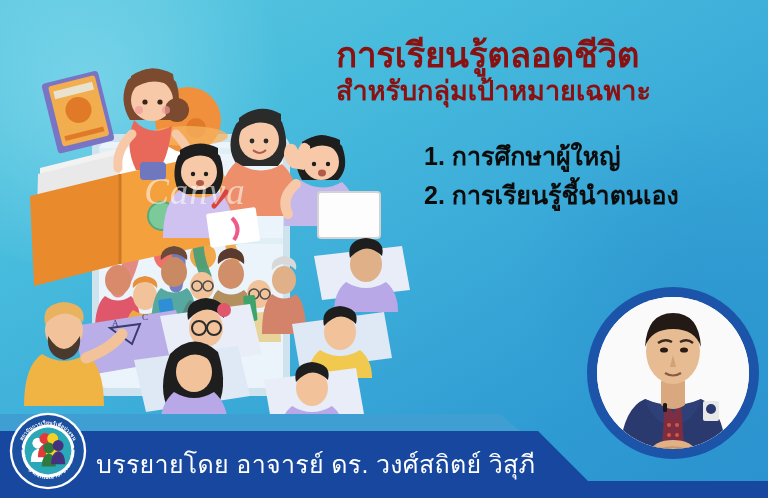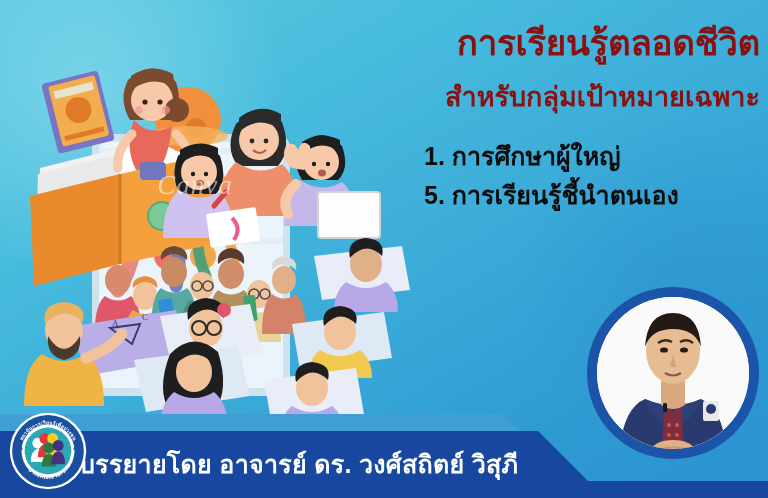--- a/index.html
+++ b/index.html
@@ -16,34 +16,34 @@
   .glow.a{left:-120px;top:-90px;width:420px;height:360px;
     background:radial-gradient(circle,rgba(150,225,240,.55),rgba(150,225,240,0) 70%);}
   .glow.b{right:-80px;top:120px;width:340px;height:320px;
     background:radial-gradient(circle,rgba(40,140,200,.35),rgba(40,140,200,0) 70%);}
 
   
   #illus{position:absolute;left:0;top:28px;width:420px;height:400px;}
   #illus svg{position:absolute;left:0;top:0;width:100%;height:100%;}
   .canva-wm{
     position:absolute;left:120px;top:142px;width:150px;
-    color:rgba(255,255,255,.55);font-size:27px;font-style:italic;
+    color:rgba(255,255,255,.55);font-size:37px;font-style:italic;
     font-family:"Liberation Serif","DejaVu Serif",serif;
     letter-spacing:1px;text-align:center;pointer-events:none;user-select:none;
   }
 
   
-  #headline{position:absolute;left:336px;top:24px;width:424px;text-align:right;}
+  #headline{position:absolute;left:336px;top:36px;width:424px;text-align:left;}
   .title-main{
     color:#8a1111;font-size:35px;font-weight:bold;line-height:1.08;
     letter-spacing:-.3px;white-space:nowrap;
   }
   .title-sub{
     color:#8a1111;font-size:27px;font-weight:bold;line-height:1.15;
-    margin-top:20px;white-space:nowrap;
+    margin-top:2px;white-space:nowrap;
   }
 
   
   #topic-list{position:absolute;left:424px;top:144px;width:330px;}
   .topic{
     color:#0c0c0c;font-size:25px;font-weight:bold;line-height:1.0;
     margin-bottom:14px;white-space:nowrap;
   }
 
   
@@ -51,22 +51,22 @@
     position:absolute;left:0;bottom:0;width:620px;height:90px;
     background:#3f9ed2;
     clip-path:polygon(0 6px,500px 6px,560px 56px,0 56px);
   }
   #band-dark{
     position:absolute;left:0;bottom:0;width:768px;height:67px;
     background:#17479e;
     clip-path:polygon(0 0,538px 0,588px 50px,768px 50px,768px 67px,0 67px);
   }
   #speaker-line{
-    position:absolute;left:79px;bottom:14px;width:520px;
-    color:#ffffff;font-size:25px;font-weight:bold;letter-spacing:.3px;
+    position:absolute;left:96px;bottom:14px;width:520px;
+    color:#ffffff;font-size:25px;font-weight:normal;letter-spacing:.3px;
     white-space:nowrap;
   }
 
   
   #logo{position:absolute;left:9px;bottom:8px;width:78px;height:78px;}
 
   
   #portrait{position:absolute;left:585px;top:285px;width:176px;height:176px;}
   #portrait svg{width:100%;height:100%;display:block;}
 </style>
@@ -281,21 +281,21 @@
     <div class="canva-wm">Canva</div>
   </div>
 
   <div id="headline">
     <div class="title-main">การเรียนรู้ตลอดชีวิต</div>
     <div class="title-sub">สำหรับกลุ่มเป้าหมายเฉพาะ</div>
   </div>
 
   <div id="topic-list">
     <div class="topic">1. การศึกษาผู้ใหญ่</div>
-    <div class="topic">5. การเรียนรู้ชี้นำตนเอง</div>
+    <div class="topic">2. การเรียนรู้ชี้นำตนเอง</div>
   </div>
 
   <div id="band-light"></div>
   <div id="band-dark"></div>
   <div id="speaker-line">บรรยายโดย  อาจารย์ ดร. วงศ์สถิตย์ วิสุภี</div>
 
   <div id="logo">
     <svg viewBox="0 0 100 100" xmlns="http://www.w3.org/2000/svg">
       <defs>
         <path id="arcTop" d="M14,52 A36,36 0 0 1 86,52" fill="none"></path>

